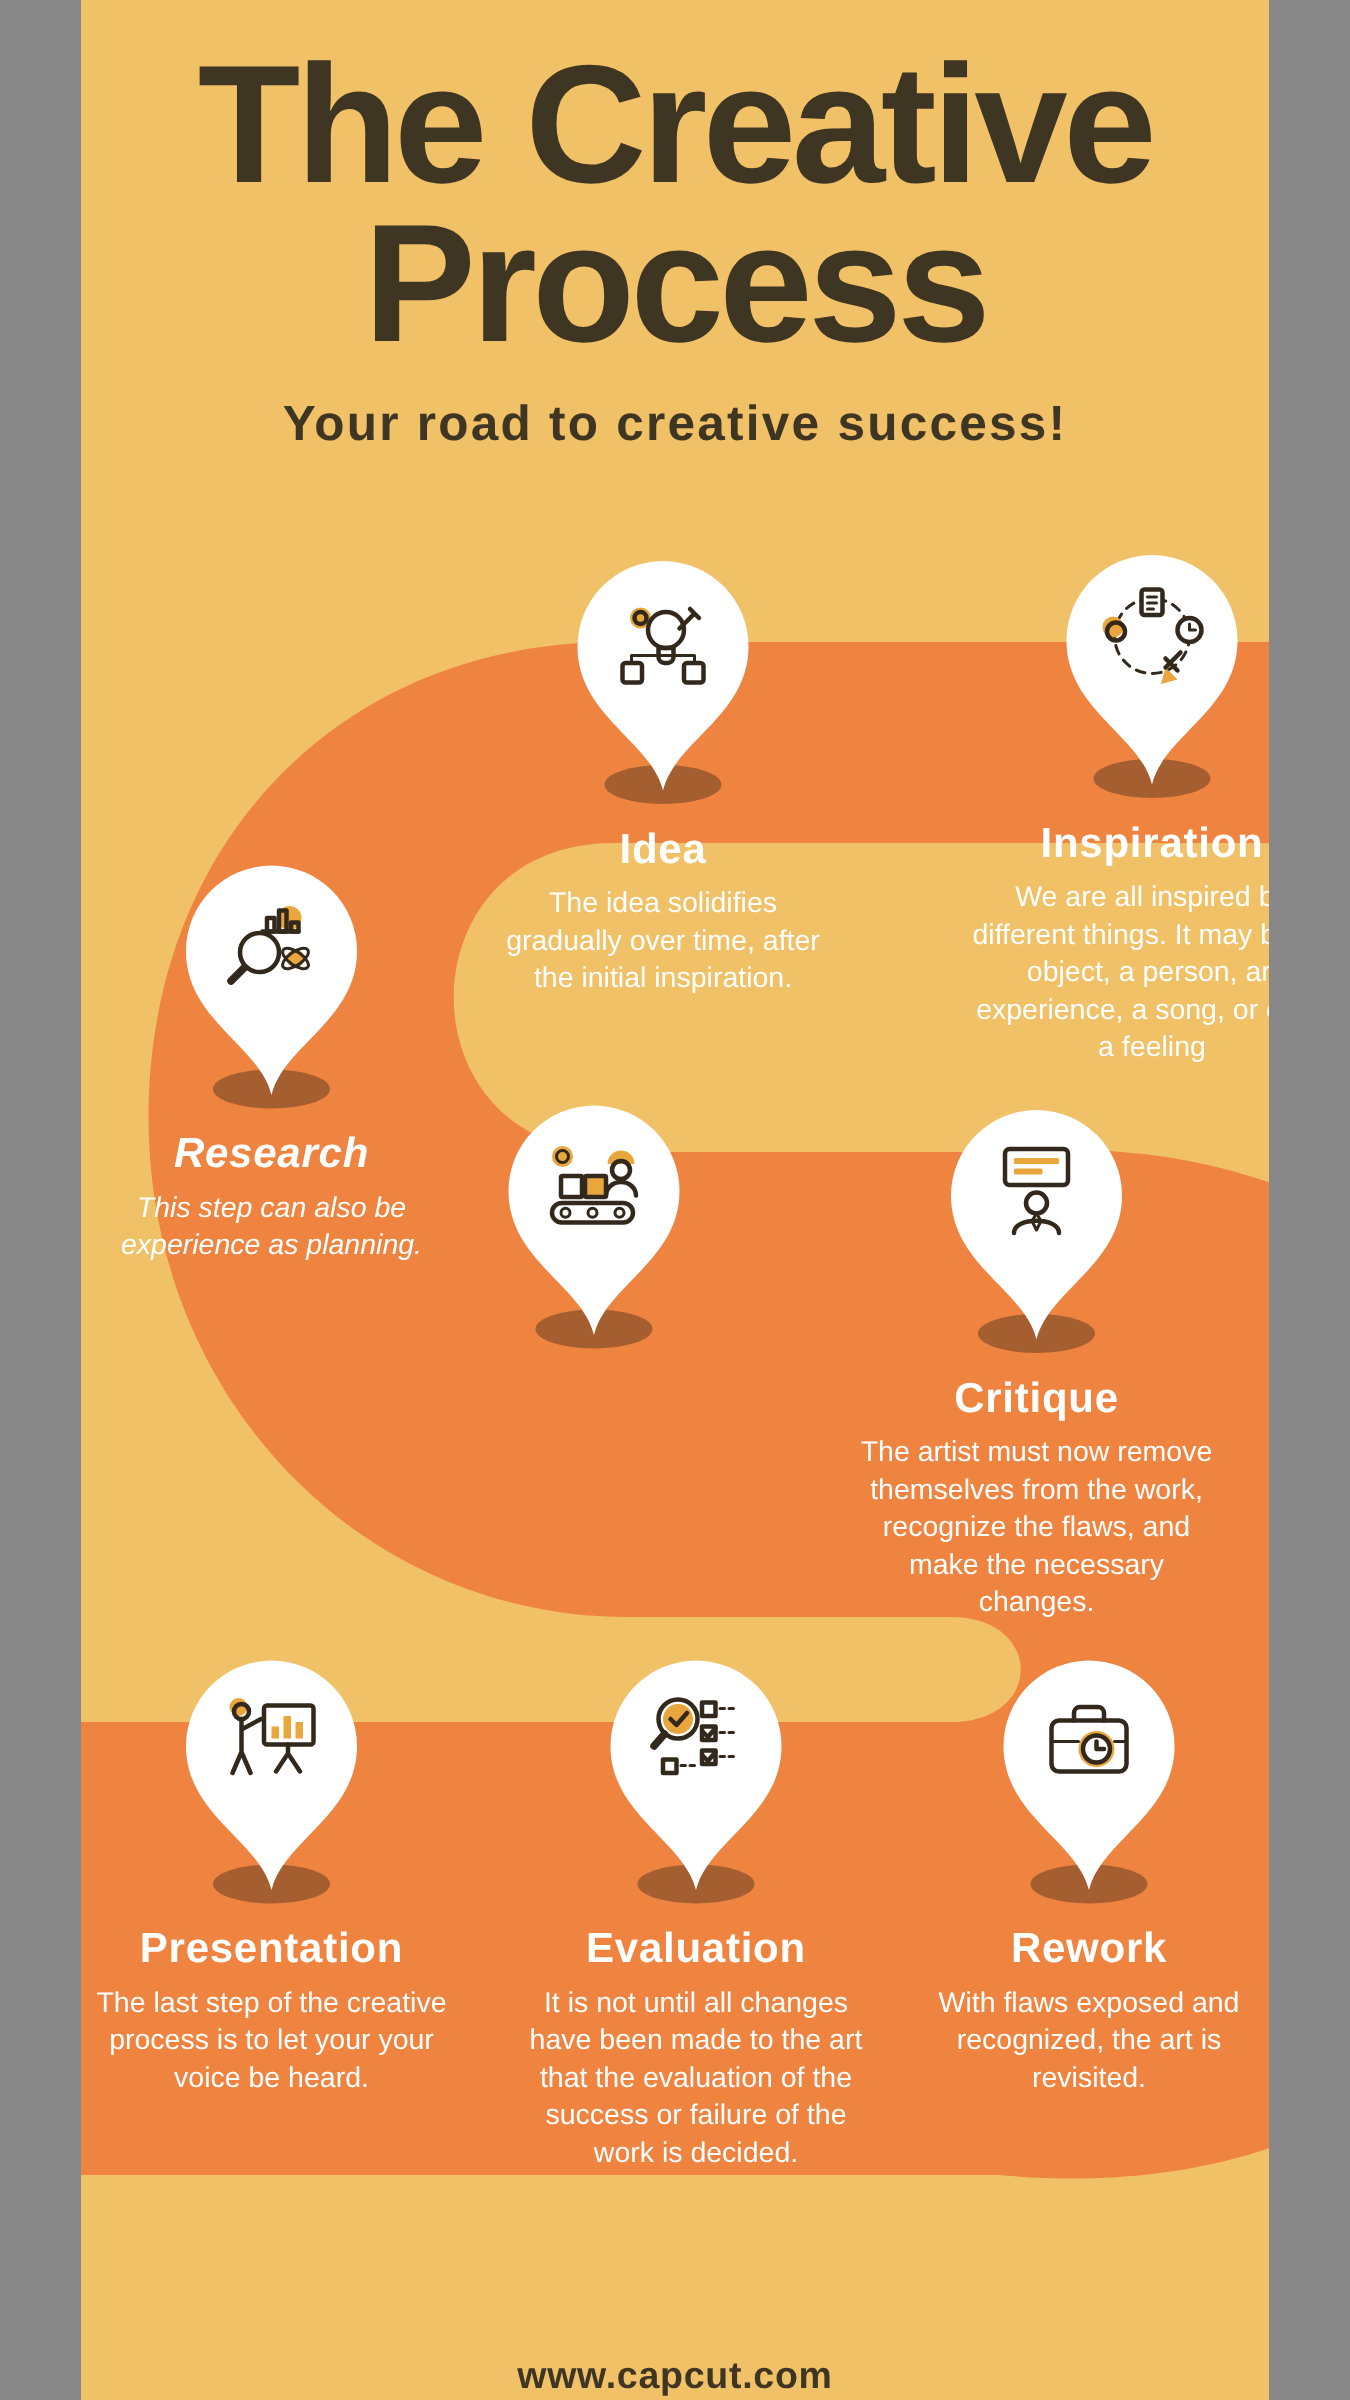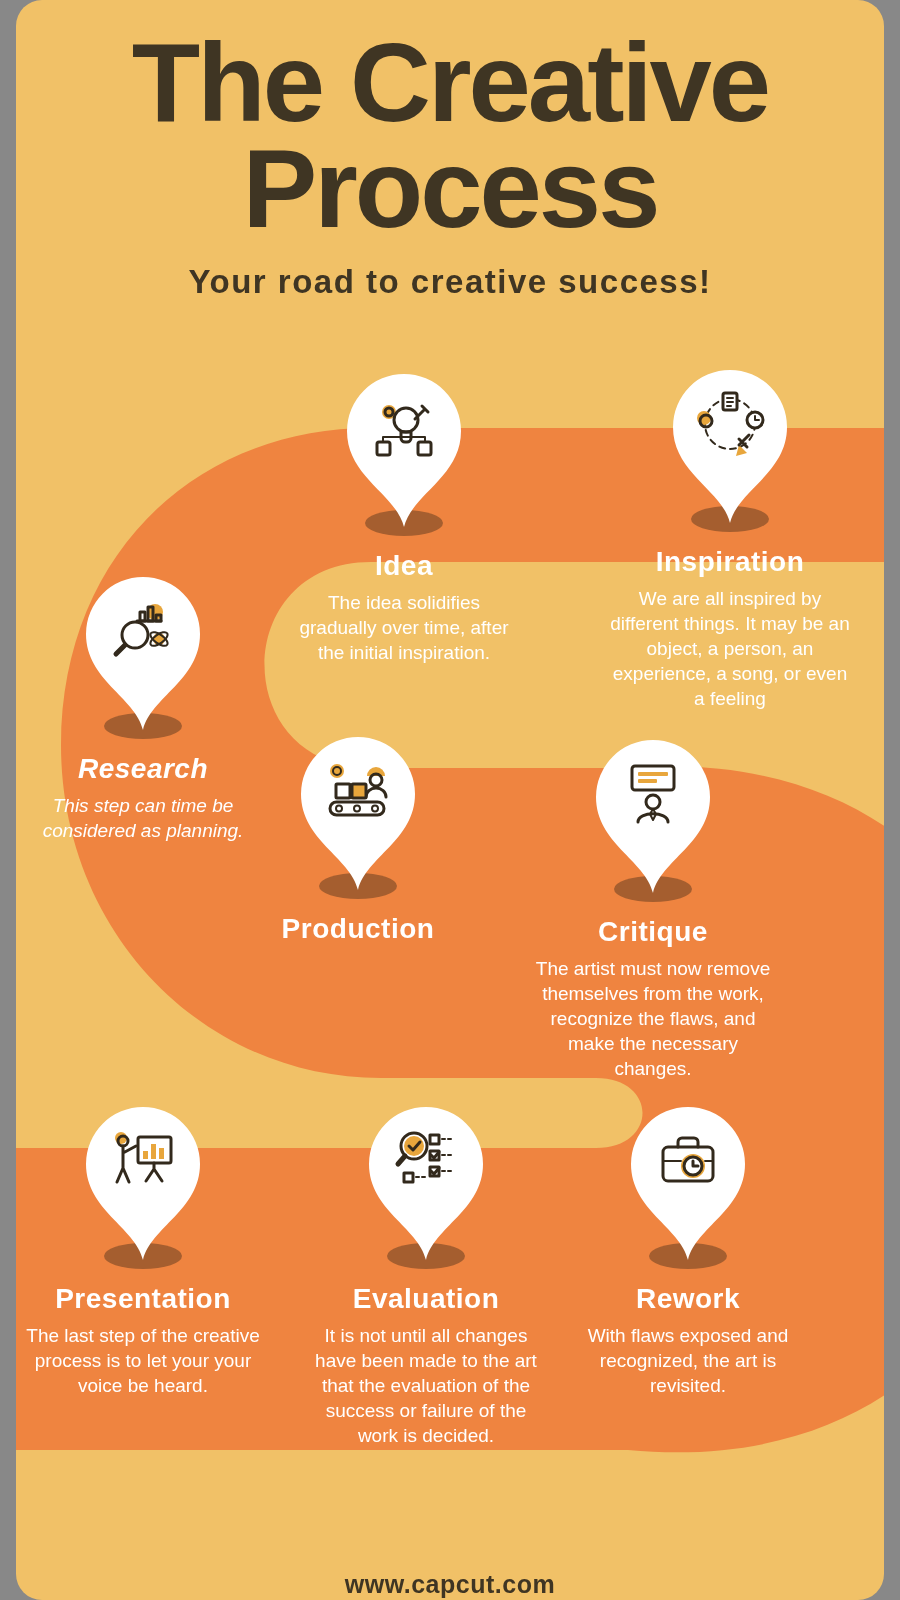--- a/index.html
+++ b/index.html
@@ -8,22 +8,22 @@
     --title-text:#3F3523;
     --step-text:#FFFFFF;
     --pin-fill:#FFFFFF;
     --pin-shadow:#A55E2F;
     --accent:#E8A63C;
     --icon-line:#32291C;
   }
   *{box-sizing:border-box;}
   body{margin:0;background:#888;font-family:"Liberation Sans", sans-serif;}
   .canvas{
-    position:relative;width:868px;height:1600px;margin:0 auto;
-    background:var(--background);overflow:hidden;border-radius:26px;
+    position:relative;width:792px;height:1600px;margin:0 auto;
+    background:var(--background);overflow:hidden;
   }
   .road-svg{position:absolute;left:0;top:0;width:900px;height:1600px;}
   .road-path{fill:var(--road);}
 
   .header{position:absolute;left:0;top:0;width:100%;text-align:center;}
   .title{
     margin:0;padding-top:30px;
     font-size:112px;line-height:.95;font-weight:bold;letter-spacing:-3px;
     color:var(--title-text);
   }
@@ -150,21 +150,21 @@
         <rect class="ln" x="41" y="12" width="5" height="14"></rect>
         <rect class="ln" x="49" y="20" width="5" height="6"></rect>
         <circle class="af" cx="52" cy="44" r="6"></circle>
         <ellipse class="ln thin" cx="52" cy="44" rx="10" ry="4.5" transform="rotate(35 52 44)"></ellipse>
         <ellipse class="ln thin" cx="52" cy="44" rx="10" ry="4.5" transform="rotate(-35 52 44)"></ellipse>
         <circle class="ln" cx="28" cy="40" r="13"></circle>
         <path class="lnw" d="M18 50 L9 59"></path>
       </svg>
     </div>
     <h3 class="step-label">Research</h3>
-    <p class="step-desc">This step can time be considered as planning.</p>
+    <p class="step-desc">This step can also be experience as planning.</p>
   </section>
 
   <section class="step step--production">
     <div class="pin-wrap">
       <div class="pin-shadow"></div>
       <svg class="pin-shape" width="118" height="158" viewBox="0 0 118 158" aria-hidden="true">
         <path d="M59 155 C51 122 2 105 2 59 A57 57 0 1 1 116 59 C116 105 67 122 59 155 Z"></path>
       </svg>
       <svg class="pin-icon" viewBox="0 0 72 72" aria-hidden="true">
         <circle class="af" cx="15" cy="16" r="7"></circle>
@@ -173,21 +173,20 @@
         <circle class="ln" cx="54" cy="25" r="6"></circle>
         <path class="ln" d="M44 42 a10 9 0 0 1 20 0"></path>
         <rect class="ln pf" x="14" y="29" width="14" height="14" rx="1"></rect>
         <rect class="afs" x="30" y="29" width="14" height="14" rx="1"></rect>
         <rect class="ln" x="8" y="47" width="54" height="13" rx="6.5"></rect>
         <circle class="ln thin" cx="17" cy="53.5" r="3"></circle>
         <circle class="ln thin" cx="35" cy="53.5" r="3"></circle>
         <circle class="ln thin" cx="53" cy="53.5" r="3"></circle>
       </svg>
     </div>
-    <h3 class="step-label">Production</h3>
   </section>
 
   <section class="step step--critique">
     <div class="pin-wrap">
       <div class="pin-shadow"></div>
       <svg class="pin-shape" width="118" height="158" viewBox="0 0 118 158" aria-hidden="true">
         <path d="M59 155 C51 122 2 105 2 59 A57 57 0 1 1 116 59 C116 105 67 122 59 155 Z"></path>
       </svg>
       <svg class="pin-icon" viewBox="0 0 72 72" aria-hidden="true">
         <rect class="ln pf" x="15" y="8" width="42" height="24" rx="3"></rect>

